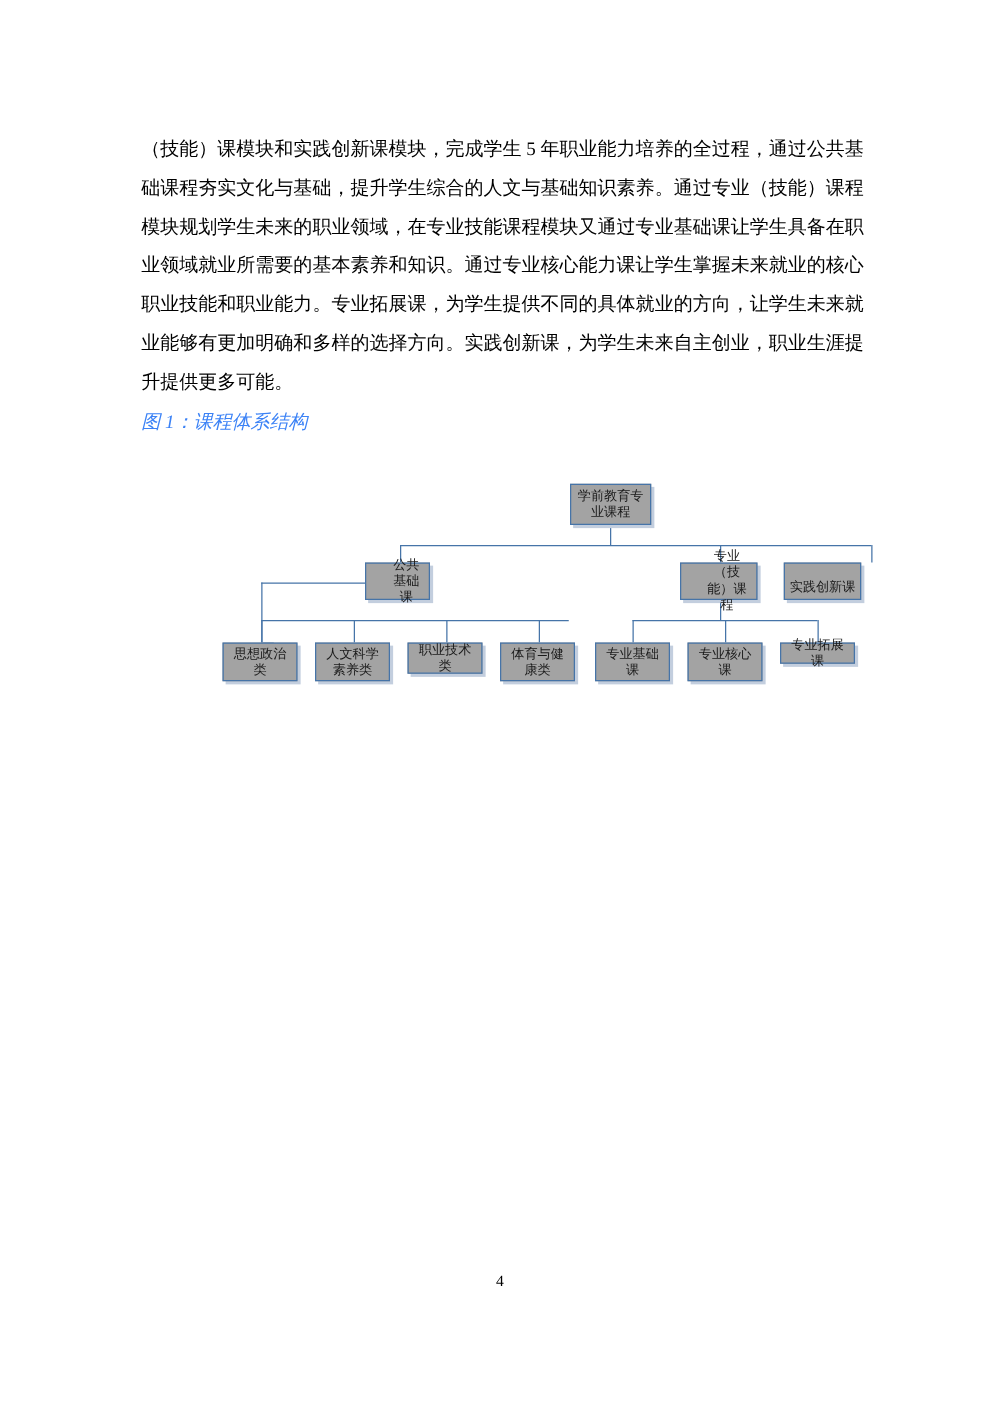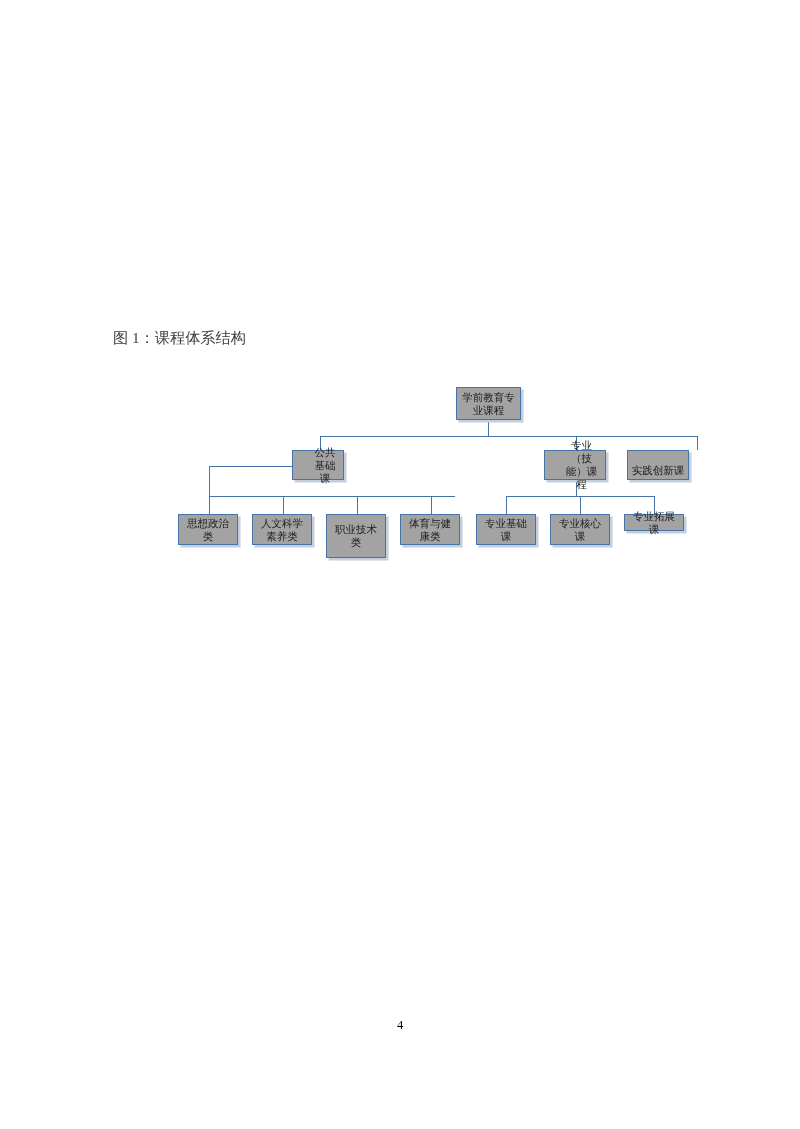--- a/index.html
+++ b/index.html
@@ -27,21 +27,22 @@
     text-align: justify;
     text-justify: inter-ideograph;
     text-indent: 0;
   }
   .fig-caption {
     position: absolute;
     left: 113px;
     top: 326px;
     font-size: 15.2px;
     line-height: 24px;
-    color: #404040;
+    color: #3b82f6;
+    font-style: italic;
   }
   .page-number {
     position: absolute;
     left: 0;
     top: 1018px;
     width: 800px;
     text-align: center;
     font-size: 12.5px;
     color: #000000;
   }
@@ -77,20 +78,21 @@
     z-index: 1;
   }
   .connector.h { height: 1px; }
   .connector.v { width: 1px; }
 </style>
 </head>
 <body>
 
 <div class="page">
 
+  <div class="body-text">（技能）课模块和实践创新课模块，完成学生 5 年职业能力培养的全过程，通过公共基础课程夯实文化与基础，提升学生综合的人文与基础知识素养。通过专业（技能）课程模块规划学生未来的职业领域，在专业技能课程模块又通过专业基础课让学生具备在职业领域就业所需要的基本素养和知识。通过专业核心能力课让学生掌握未来就业的核心职业技能和职业能力。专业拓展课，为学生提供不同的具体就业的方向，让学生未来就业能够有更加明确和多样的选择方向。实践创新课，为学生未来自主创业，职业生涯提升提供更多可能。</div>
 
   <div class="fig-caption">图 1：课程体系结构</div>
 
   <div class="diagram">
 
     <div class="connector v" style="left:375px; top:50px; height:16px;"></div>
     <div class="connector h" style="left:207px; top:66px; width:377px;"></div>
     <div class="connector v" style="left:207px; top:66px; height:14px;"></div>
     <div class="connector v" style="left:463px; top:66px; height:14px;"></div>
     <div class="connector v" style="left:584px; top:66px; height:14px;"></div>
@@ -127,21 +129,21 @@
     </div>
 
     <div class="node" style="left:65px; top:144px; width:60px; height:31px;">
       <span>思想政治类</span>
     </div>
 
     <div class="node" style="left:139px; top:144px; width:60px; height:31px;">
       <span>人文科学素养类</span>
     </div>
 
-    <div class="node" style="left:213px; top:144px; width:60px; height:44px;">
+    <div class="node" style="left:213px; top:144px; width:60px; height:25px;">
       <span>职业技术类</span>
     </div>
 
     <div class="node" style="left:287px; top:144px; width:60px; height:31px;">
       <span>体育与健康类</span>
     </div>
 
     <div class="node" style="left:363px; top:144px; width:60px; height:31px;">
       <span>专业基础课</span>
     </div>

